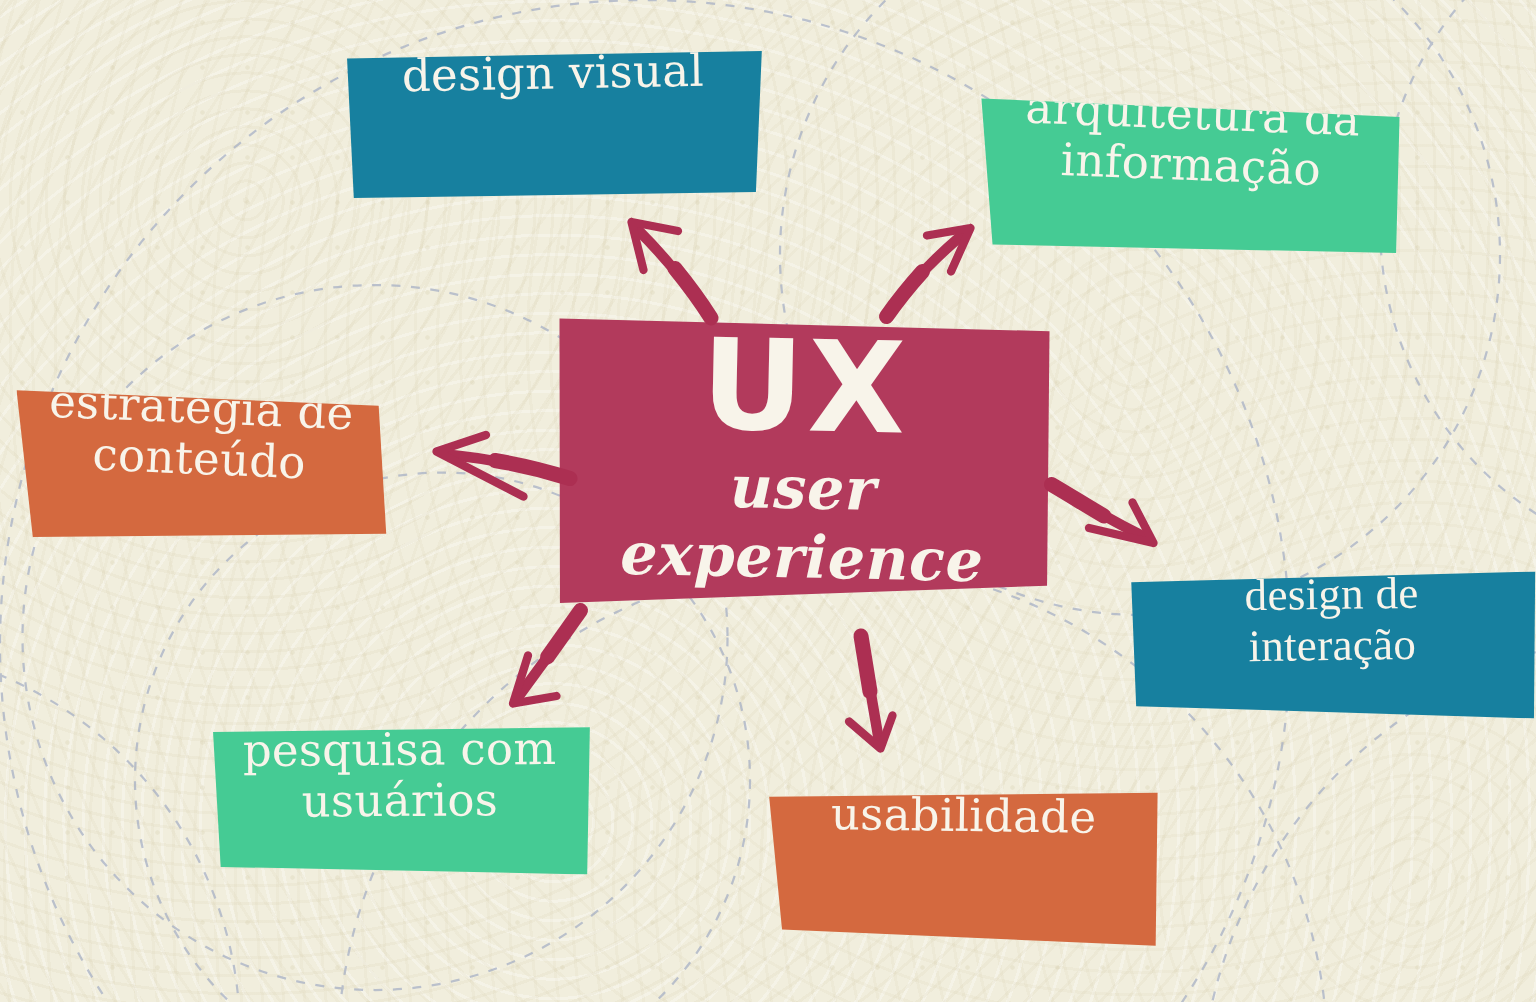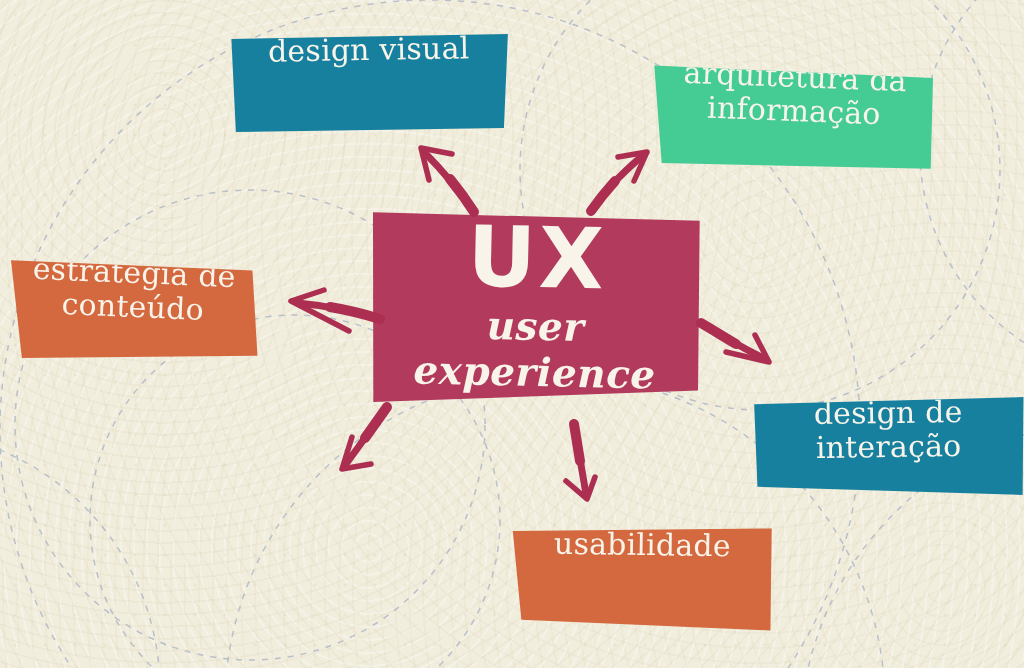--- a/index.html
+++ b/index.html
@@ -36,22 +36,22 @@
   
   #node-design-visual{left:228px;top:33px;width:281px;height:100px;
     clip-path:polygon(1.2% 6%, 99.6% 1%, 98.2% 95%, 2.8% 99%);}
   #node-design-visual .lines{transform:rotate(-1deg);}
   #node-arquitetura{left:652px;top:60px;width:285px;height:112px;
     clip-path:polygon(0.8% 5%, 98.6% 16%, 97.8% 97%, 3.4% 92%);}
   #node-arquitetura .lines{transform:rotate(2.2deg);}
   #node-estrategia{left:8px;top:256px;width:252px;height:104px;
     clip-path:polygon(1.2% 4%, 97% 14%, 99% 96%, 5.5% 98%);}
   #node-estrategia .lines{transform:rotate(2.4deg);}
-  #node-interacao{left:752px;top:396px;width:272px;height:102px;
-    clip-path:polygon(0.8% 8%, 99.8% 1%, 99.5% 97%, 2% 89%);}
+  #node-interacao{left:752px;top:380px;width:272px;height:102px;
+    clip-path:polygon(0.8% 8%, 99.8% 1%, 99.5% 97%, 2% 89%);font-family:Liberation Serif, serif;}
   #node-interacao .lines{transform:rotate(-0.8deg);}
   #node-pesquisa{left:140px;top:484px;width:254px;height:101px;
     clip-path:polygon(0.8% 4%, 99.7% 0.8%, 99% 98%, 2.8% 93%);}
   #node-pesquisa .lines{transform:rotate(-0.4deg);}
   #node-usabilidade{left:512px;top:528px;width:260px;height:103px;
     clip-path:polygon(0.3% 3%, 99.9% 0.5%, 99.4% 99.5%, 3.6% 89%);}
   #node-usabilidade .lines{transform:rotate(0.8deg);}
   #center-box{left:372px;top:210px;width:328px;height:193px;
     clip-path:polygon(0.3% 1.2%, 99.9% 5.6%, 99.4% 93.5%, 0.4% 99.5%);
     transform-origin:center;}
@@ -96,20 +96,26 @@
     </div>
   </div>
 
   <div class="node" id="node-interacao" style="background-color: rgb(23, 128, 159);">
     <div class="lines">
       <span>design de</span>
       <span>interação</span>
     </div>
   </div>
 
+  <div class="node" id="node-pesquisa" style="background-color: rgb(69, 203, 148);">
+    <div class="lines">
+      <span>pesquisa com</span>
+      <span>usuários</span>
+    </div>
+  </div>
 
   <div class="node" id="node-usabilidade" style="background-color: rgb(212, 105, 63);">
     <div class="lines">
       <span>usabilidade</span>
       <span></span>
     </div>
   </div>
 
   <div class="node center-box" id="center-box" style="background-color: rgb(178, 58, 92); color: rgb(248, 244, 234);">
     <div class="center-inner">

